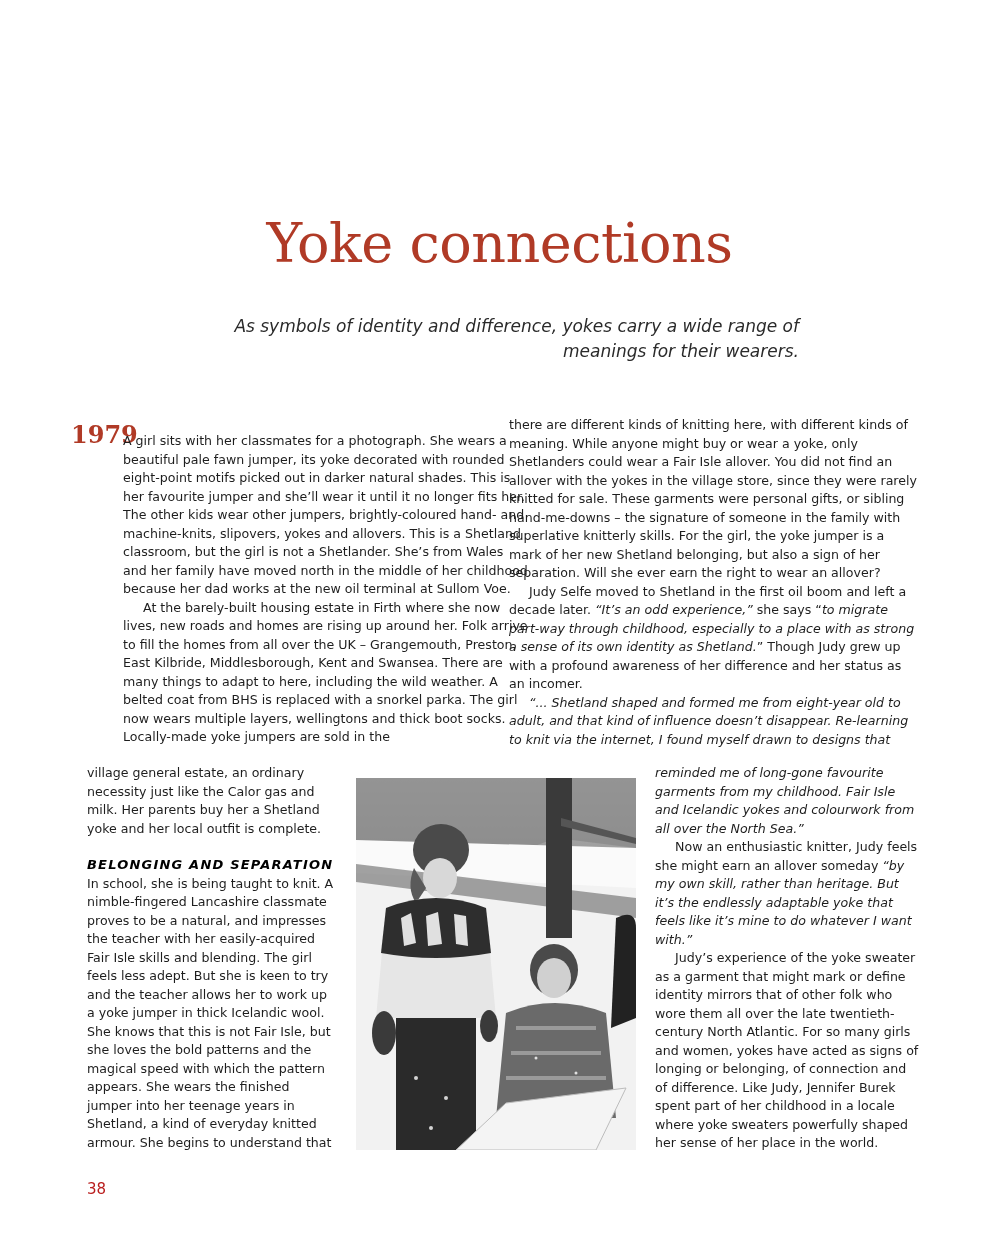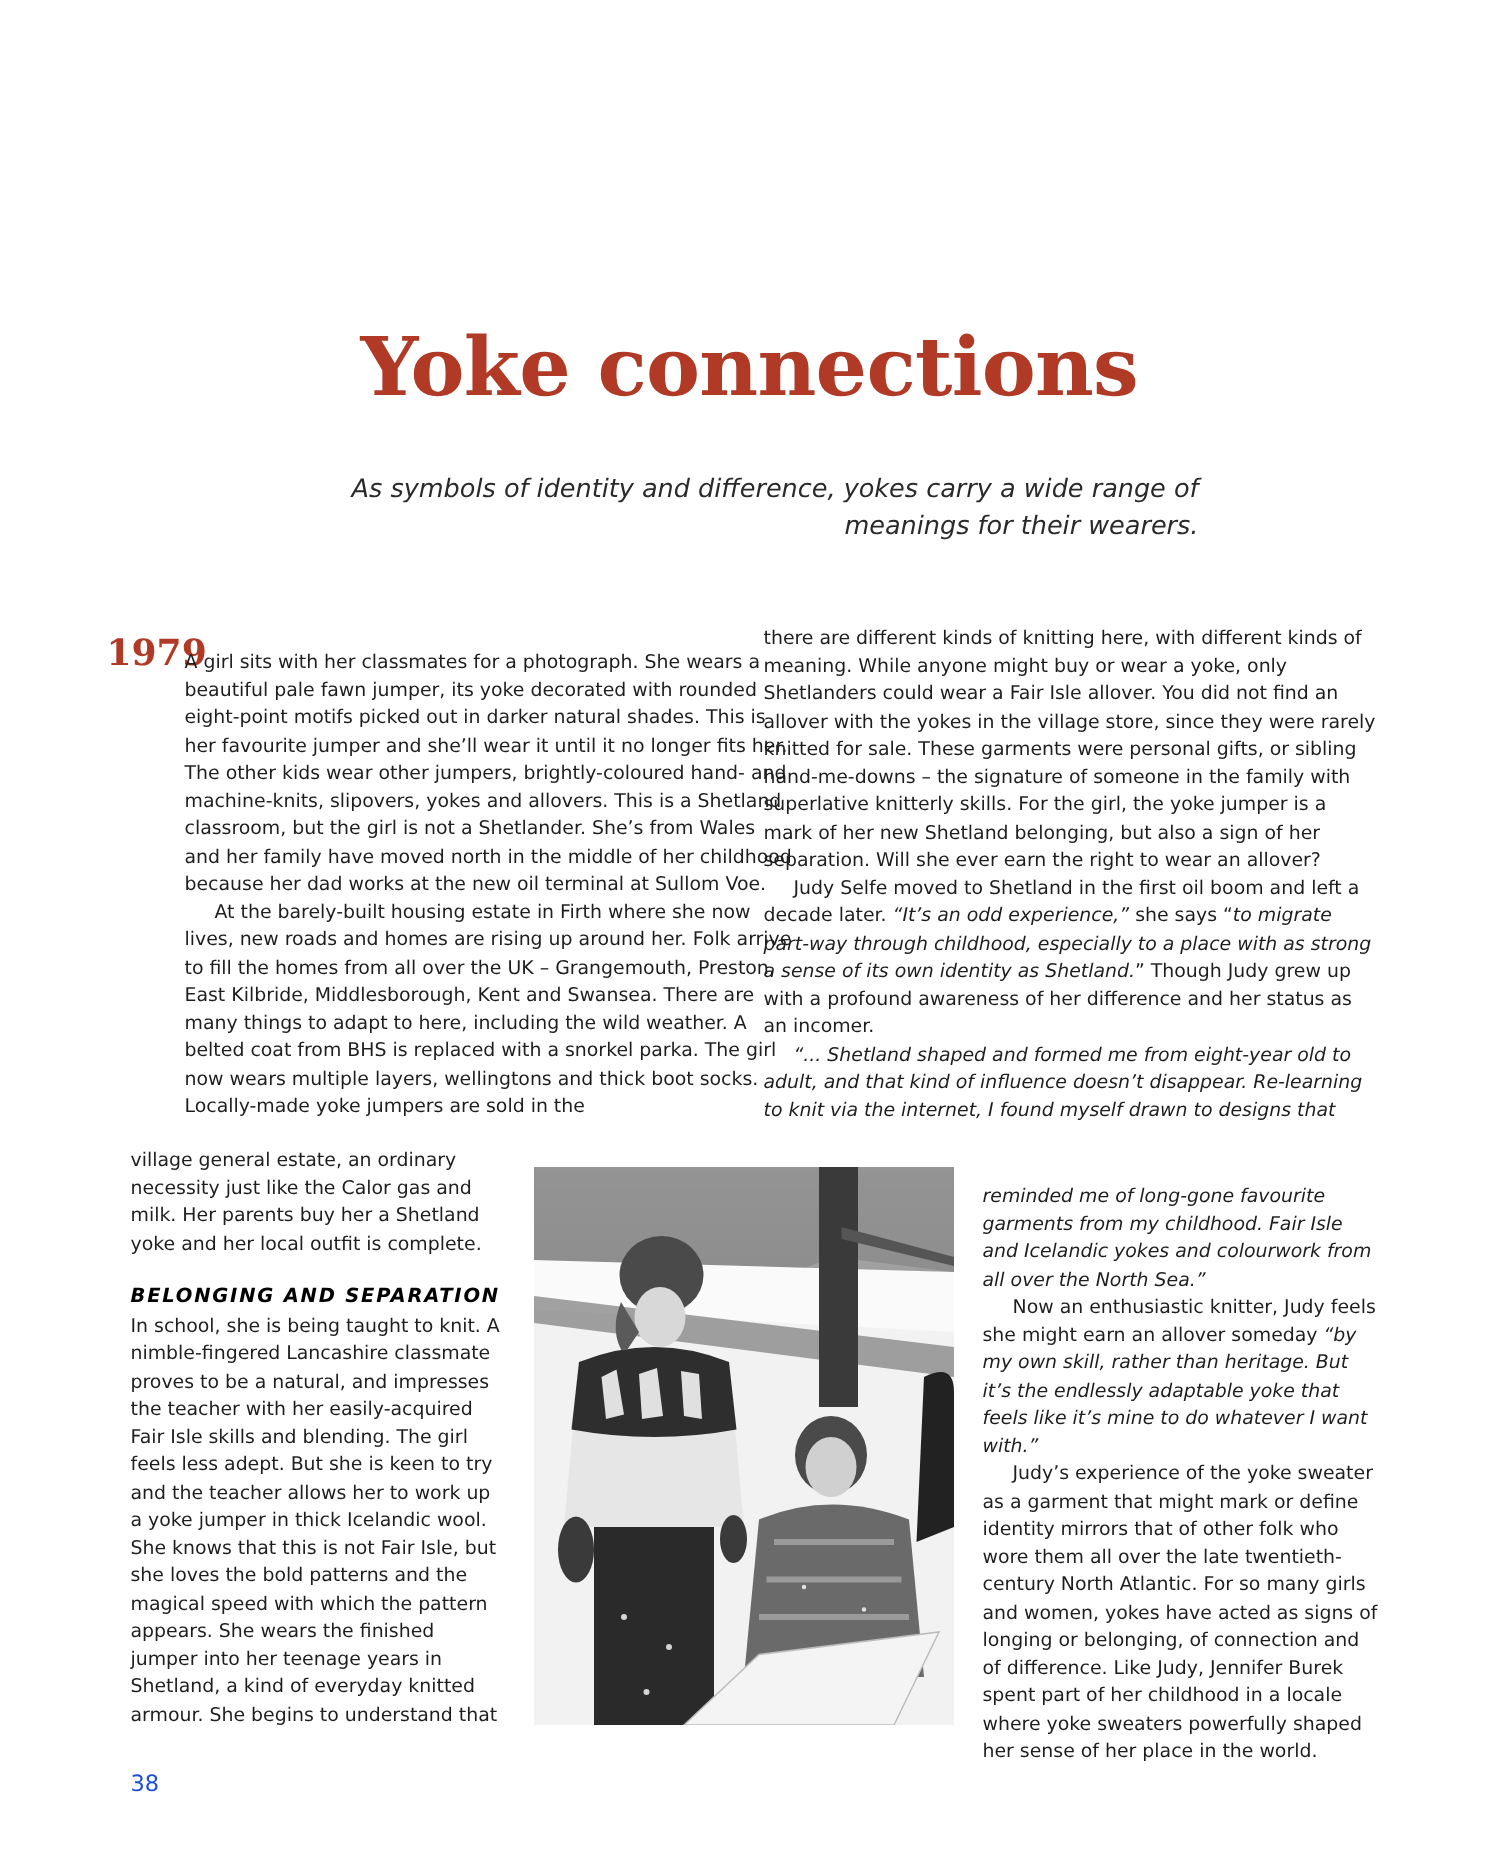--- a/index.html
+++ b/index.html
@@ -1,39 +1,39 @@
 <!DOCTYPE html>
 <html><head>
   <meta charset="utf-8">
   <style>
     html, body { margin: 0; padding: 0; background: #ffffff; }
     body { width: 999px; height: 1236px; position: relative; overflow: hidden;
            font-family: "DejaVu Sans", sans-serif; color: #1e1e1e; }
     .title { position: absolute; left: 0; width: 999px; top: 212px; text-align: center;
              font-family: "DejaVu Serif", serif; font-size: 54px; color: #b03a26;
-             letter-spacing: -0.5px; margin: 0; font-weight: bold; }
+             letter-spacing: -0.5px; margin: 0; font-weight: normal; }
     .subtitle { position: absolute; left: 200px; width: 599px; top: 314px; text-align: right;
                 font-family: "DejaVu Sans", sans-serif; font-style: italic; font-size: 17px;
                 line-height: 25px; color: #2a2a2a; margin: 0; }
     .year { position: absolute; left: 55px; top: 404px; font-family: "DejaVu Serif", serif;
             font-weight: bold; font-size: 24px; color: #b03a26; margin: 16px; }
     .col { position: absolute; font-size: 12.6px; line-height: 18.5px; color: #1e1e1e; }
     .col p { margin: 0; }
     .col p.indent { text-indent: 20px; }
     .col-left-a { left: 87px; top: 432px; width: 405px; margin-left: 36px; }
     .col-left-b { left: 87px; top: 764px; width: 250px; }
     .col-right-a { left: 509px; top: 416px; width: 410px; }
-    .col-right-b { left: 655px; top: 764px; width: 265px; margin-top: 24px; }
+    .col-right-b { left: 655px; top: 764px; width: 265px; }
     .section-head { font-size: 13px; letter-spacing: 1.2px; color: #000000; margin: 0;
                     text-transform: uppercase; line-height: 18.5px; font-style: italic; }
     .gap { height: 18px; }
     em { font-style: italic; text-align: right; }
     .photo { position: absolute; left: 356px; top: 778px; width: 280px; height: 372px;
              overflow: hidden; background: #e8e8e8; }
-    .page-number { position: absolute; left: 87px; top: 1180px; font-size: 15px; color: #1d4ed8; margin: 0; }
+    .page-number { position: absolute; left: 87px; top: 1180px; font-size: 15px; color: #b91c1c; margin: 0; }
   </style>
 </head>
 <body>
 
 <h1 class="title">Yoke connections</h1>
 <p class="subtitle">As symbols of identity and difference, yokes carry a wide range of meanings for their wearers.</p>
 
 <h2 class="year">1979</h2>
 
 <div class="col col-left-a">

